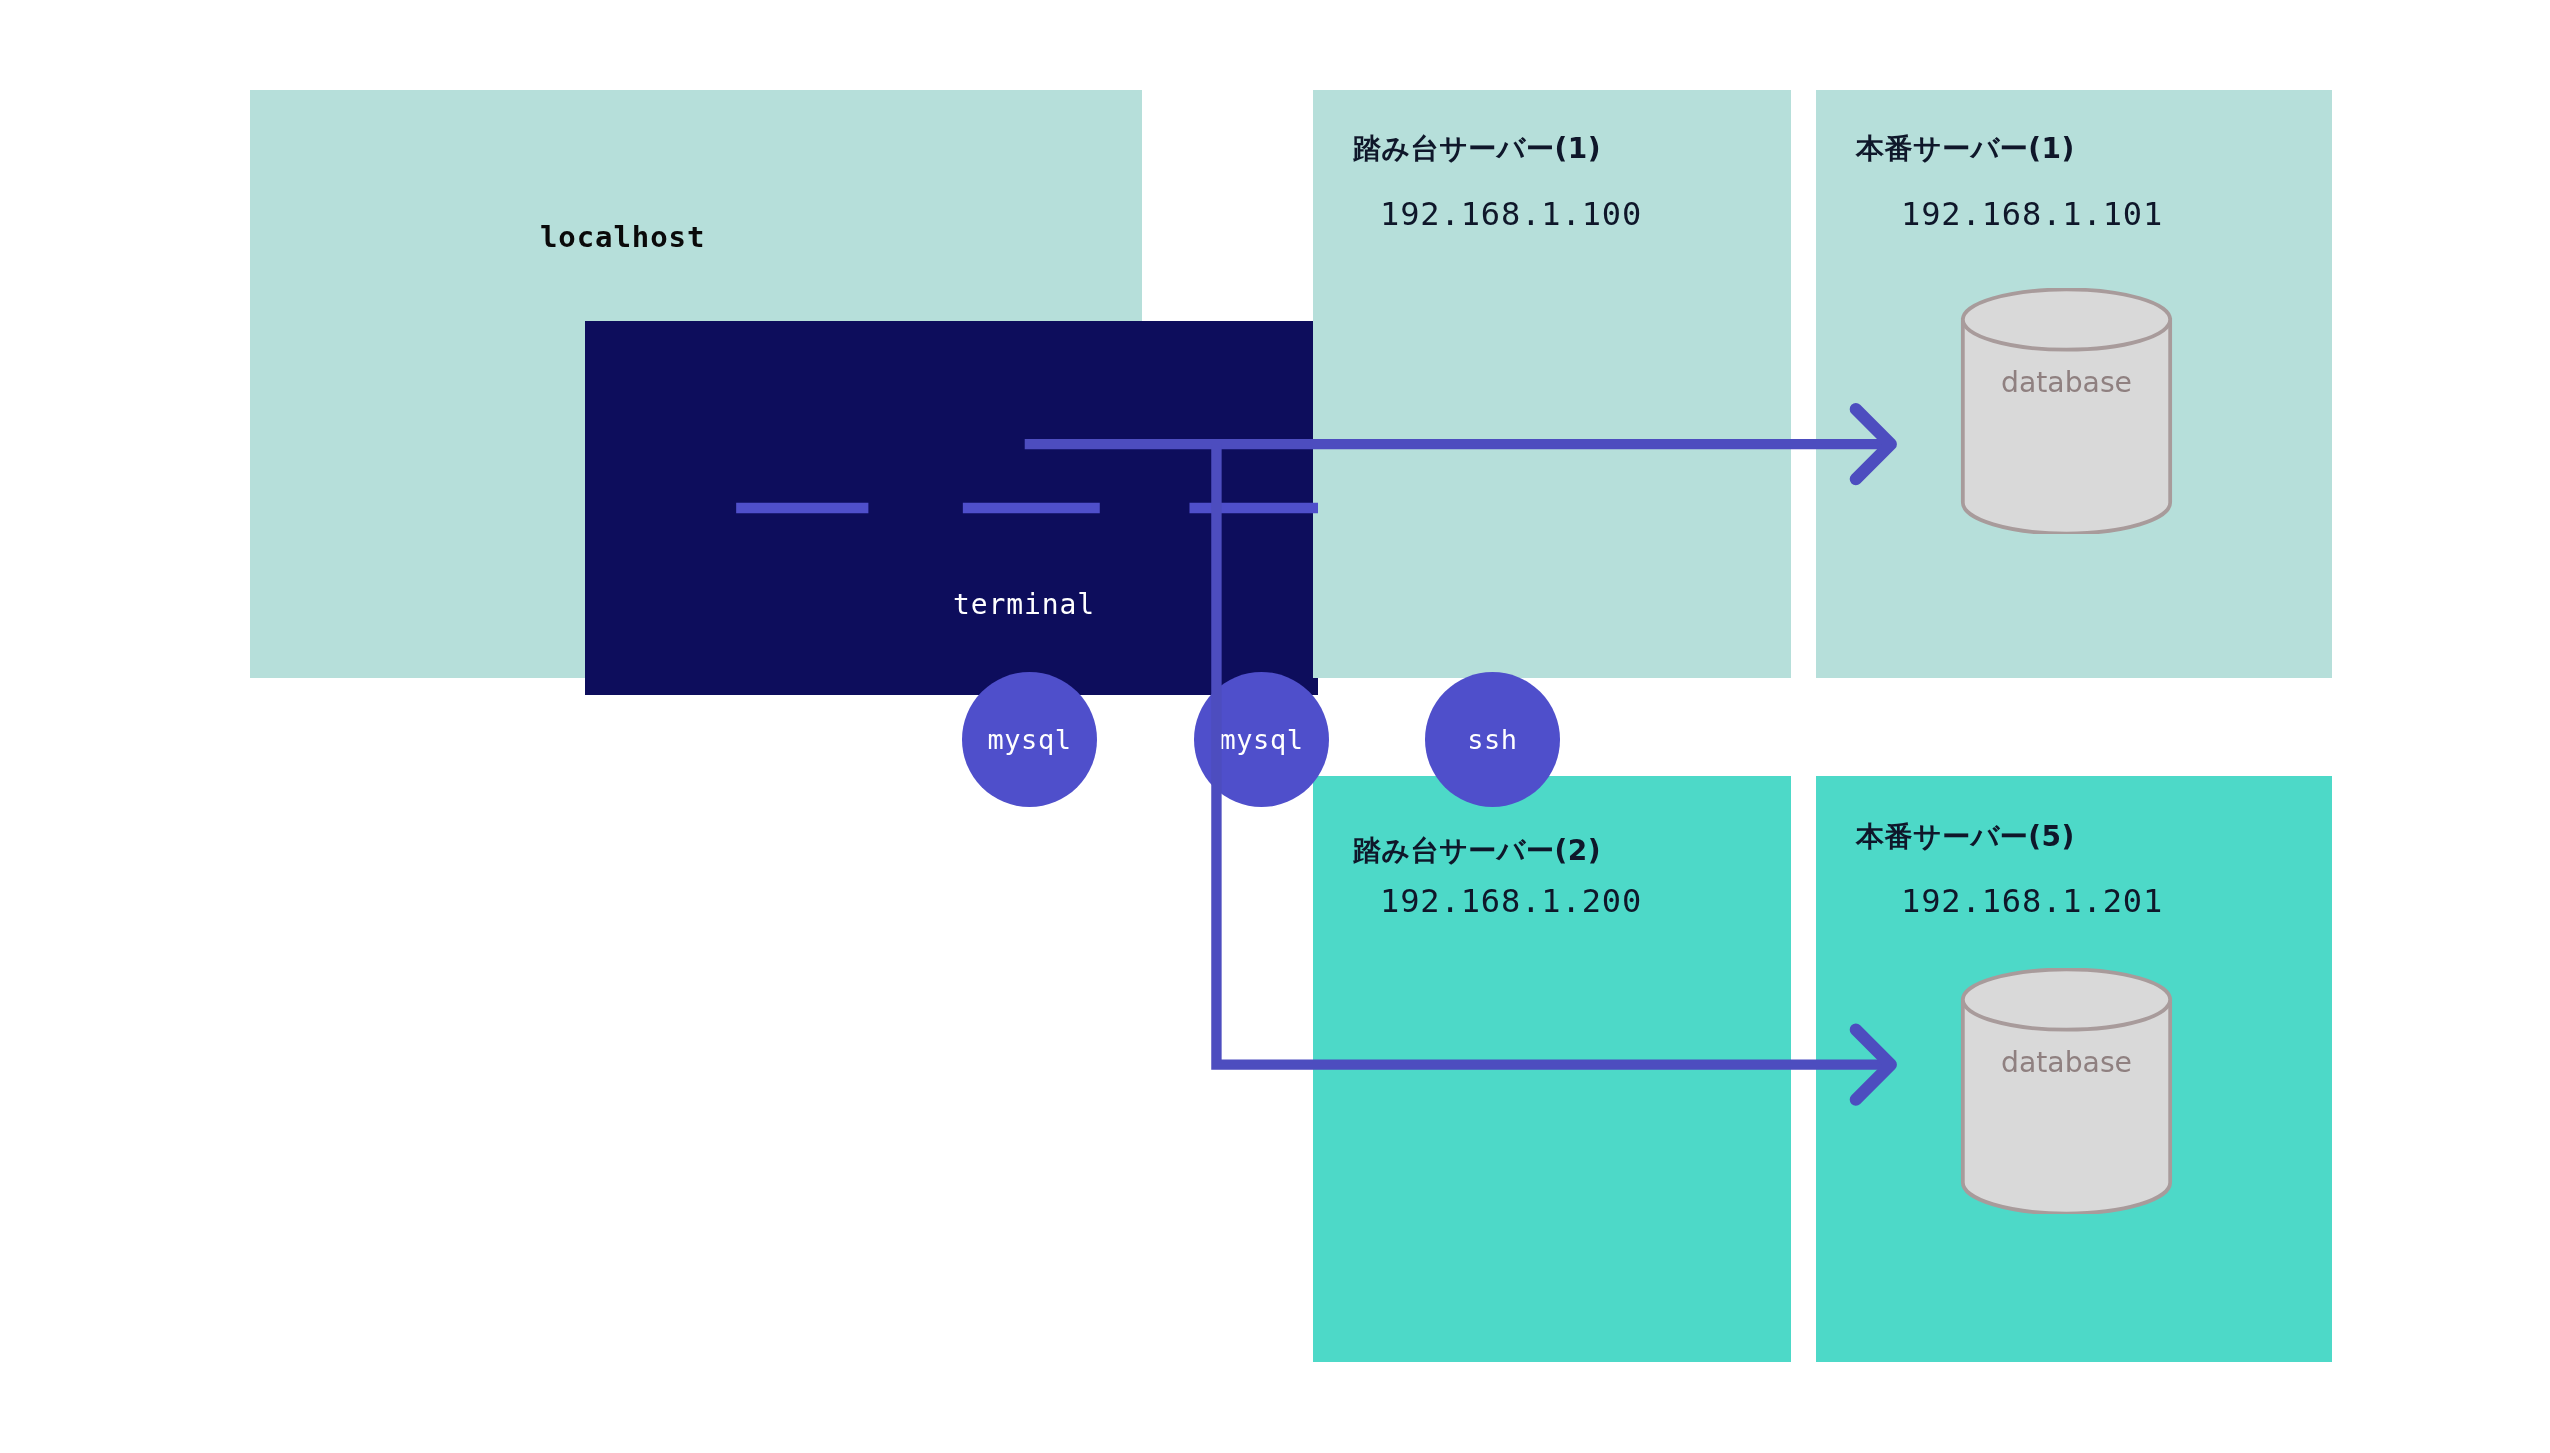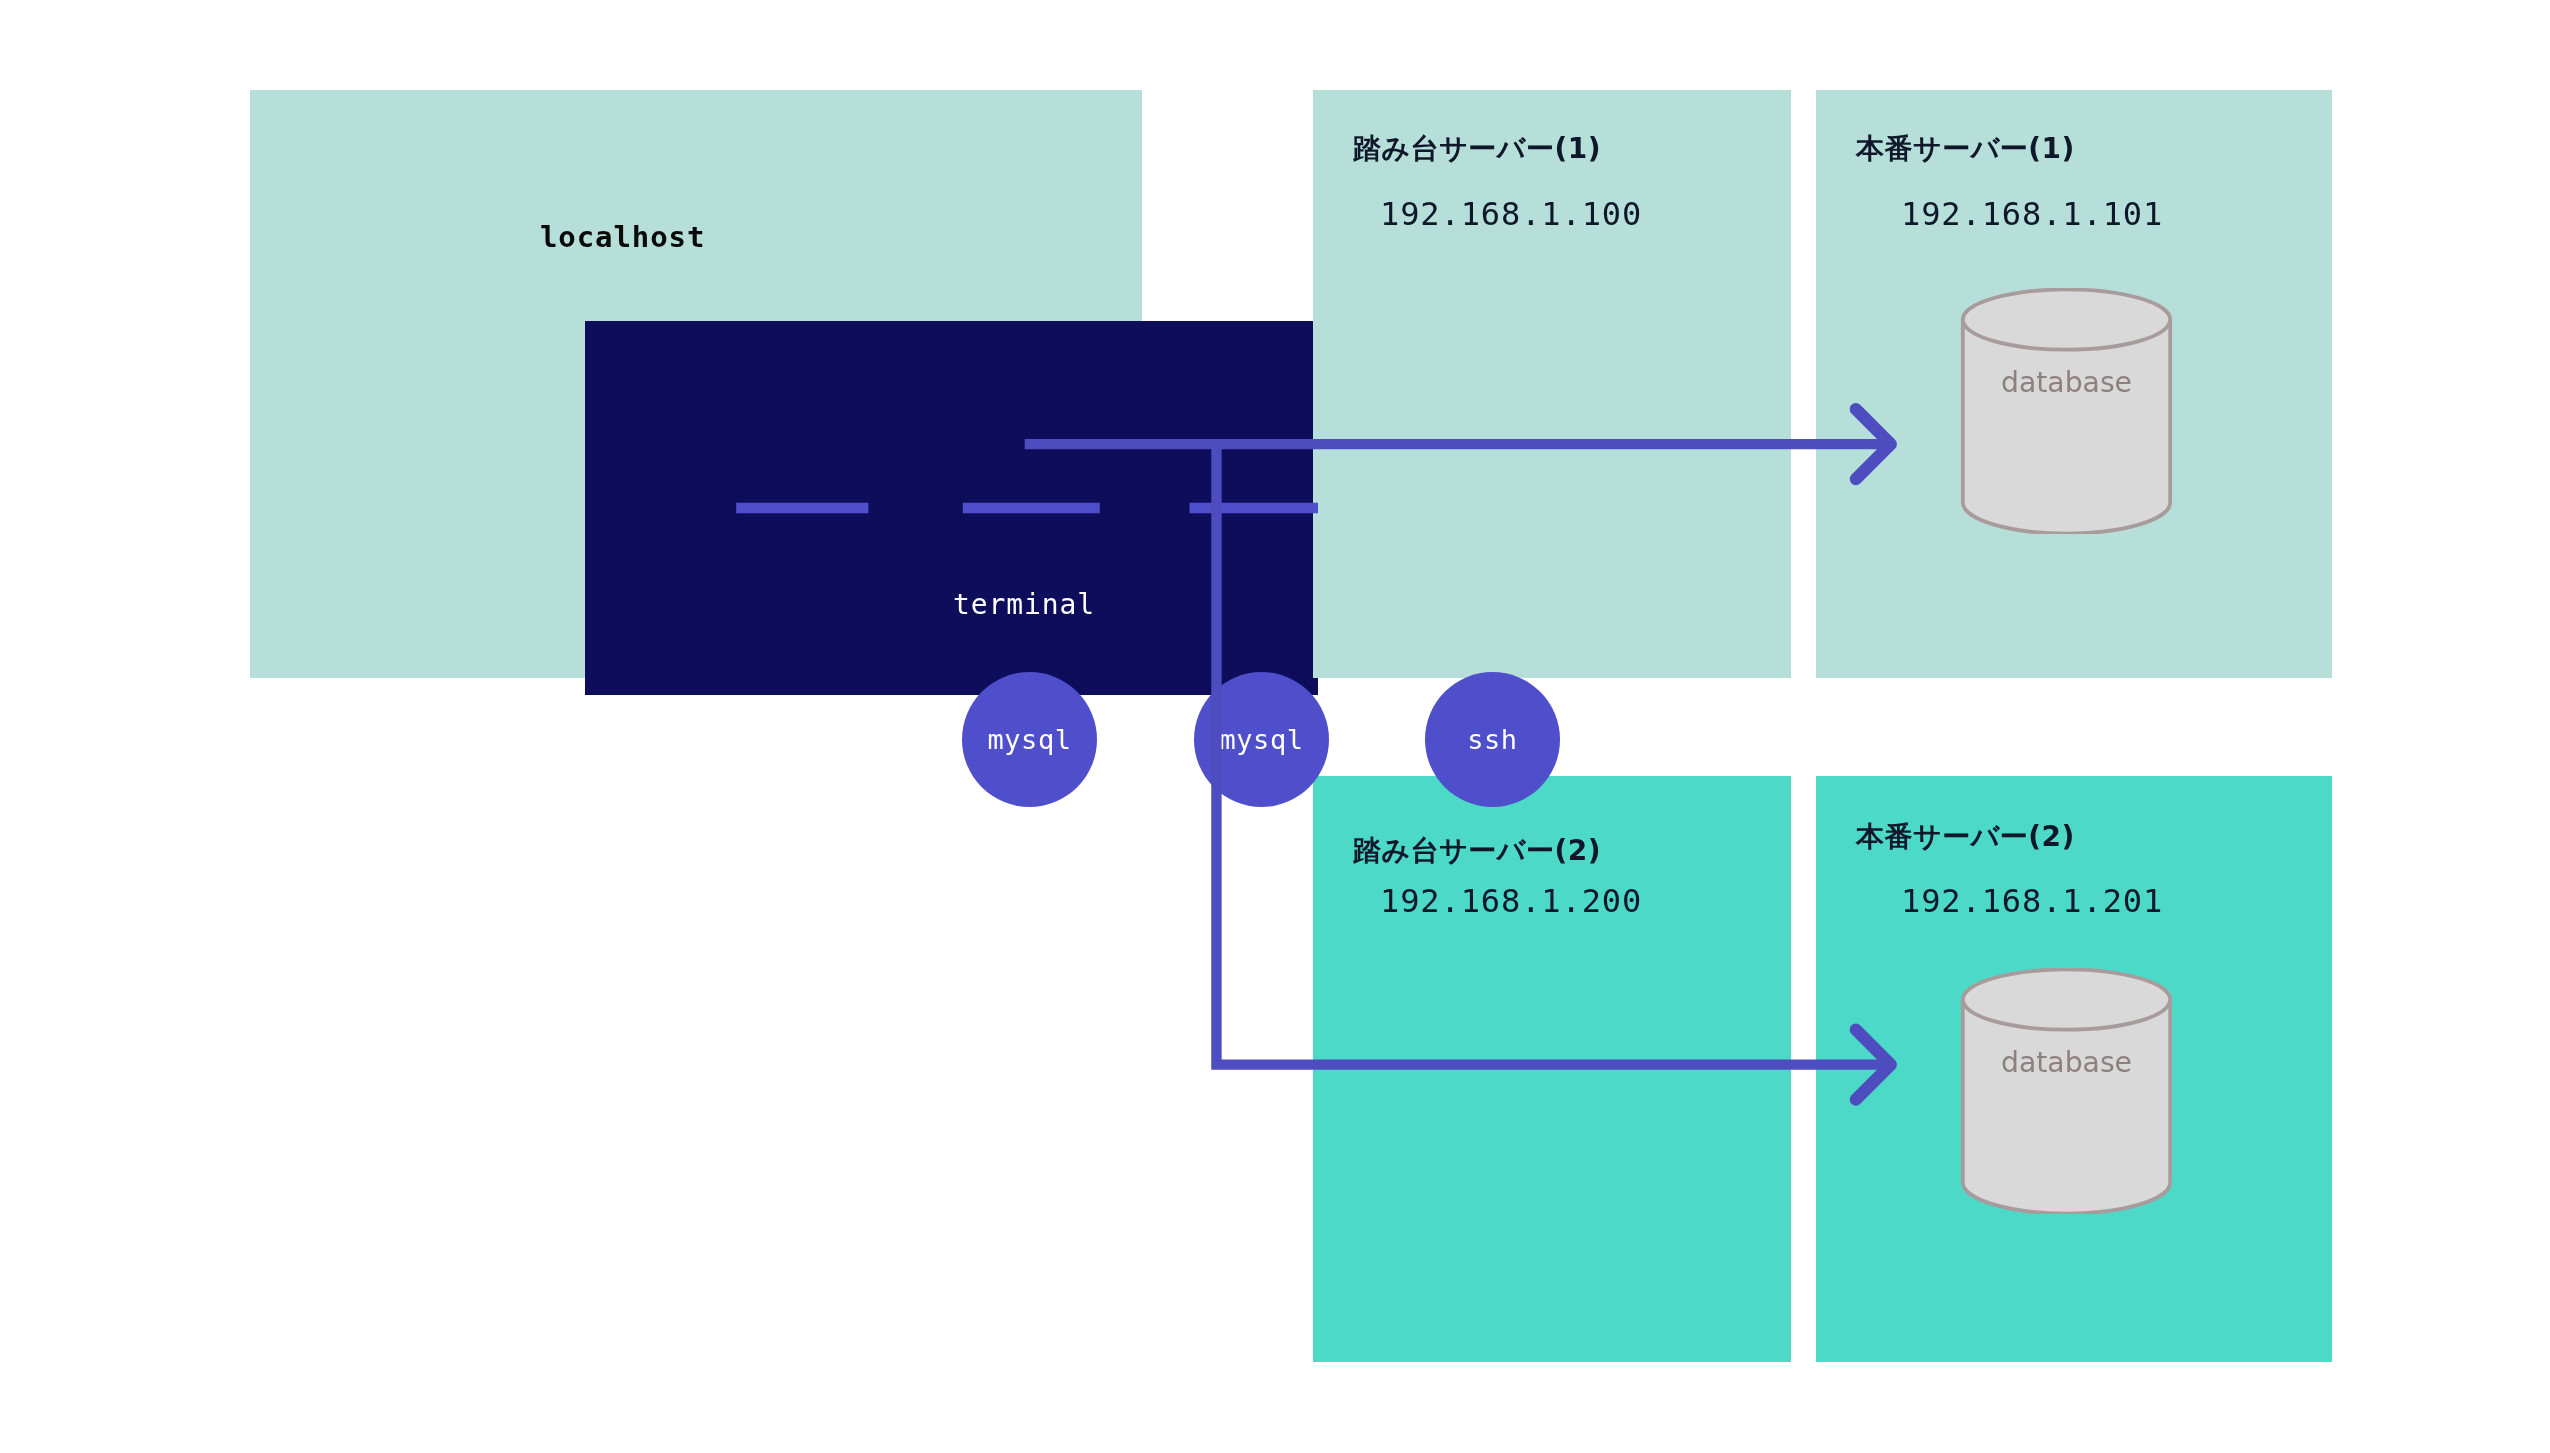--- a/index.html
+++ b/index.html
@@ -143,21 +143,21 @@
     <text class="db-label" x="113" y="110" text-anchor="middle">database</text>
   </svg>
 
   <div class="box prod-box" id="bastion2-box">
   </div>
   <div class="box-title" id="bastion2-title">踏み台サーバー(2)</div>
   <div class="box-ip" id="bastion2-ip">192.168.1.200</div>
 
   <div class="box prod-box" id="prod2-box">
   </div>
-  <div class="box-title" id="prod2-title">本番サーバー(2)</div>
+  <div class="box-title" id="prod2-title">本番サーバー(5)</div>
   <div class="box-ip" id="prod2-ip">192.168.1.201</div>
 
   <svg class="db-cyl" id="db2" viewBox="0 0 226 260">
     <path d="M3,33 L3,227 A110,33 0 0,0 223,227 L223,33 Z" fill="#d9d9d9" stroke="#a89b9b" stroke-width="4"></path>
     <ellipse cx="113" cy="33" rx="110" ry="32" fill="#d9d9d9" stroke="#a89b9b" stroke-width="4"></ellipse>
     <text class="db-label" x="113" y="110" text-anchor="middle">database</text>
   </svg>
 
   <svg id="connectors" viewBox="0 0 2700 1539">
 

